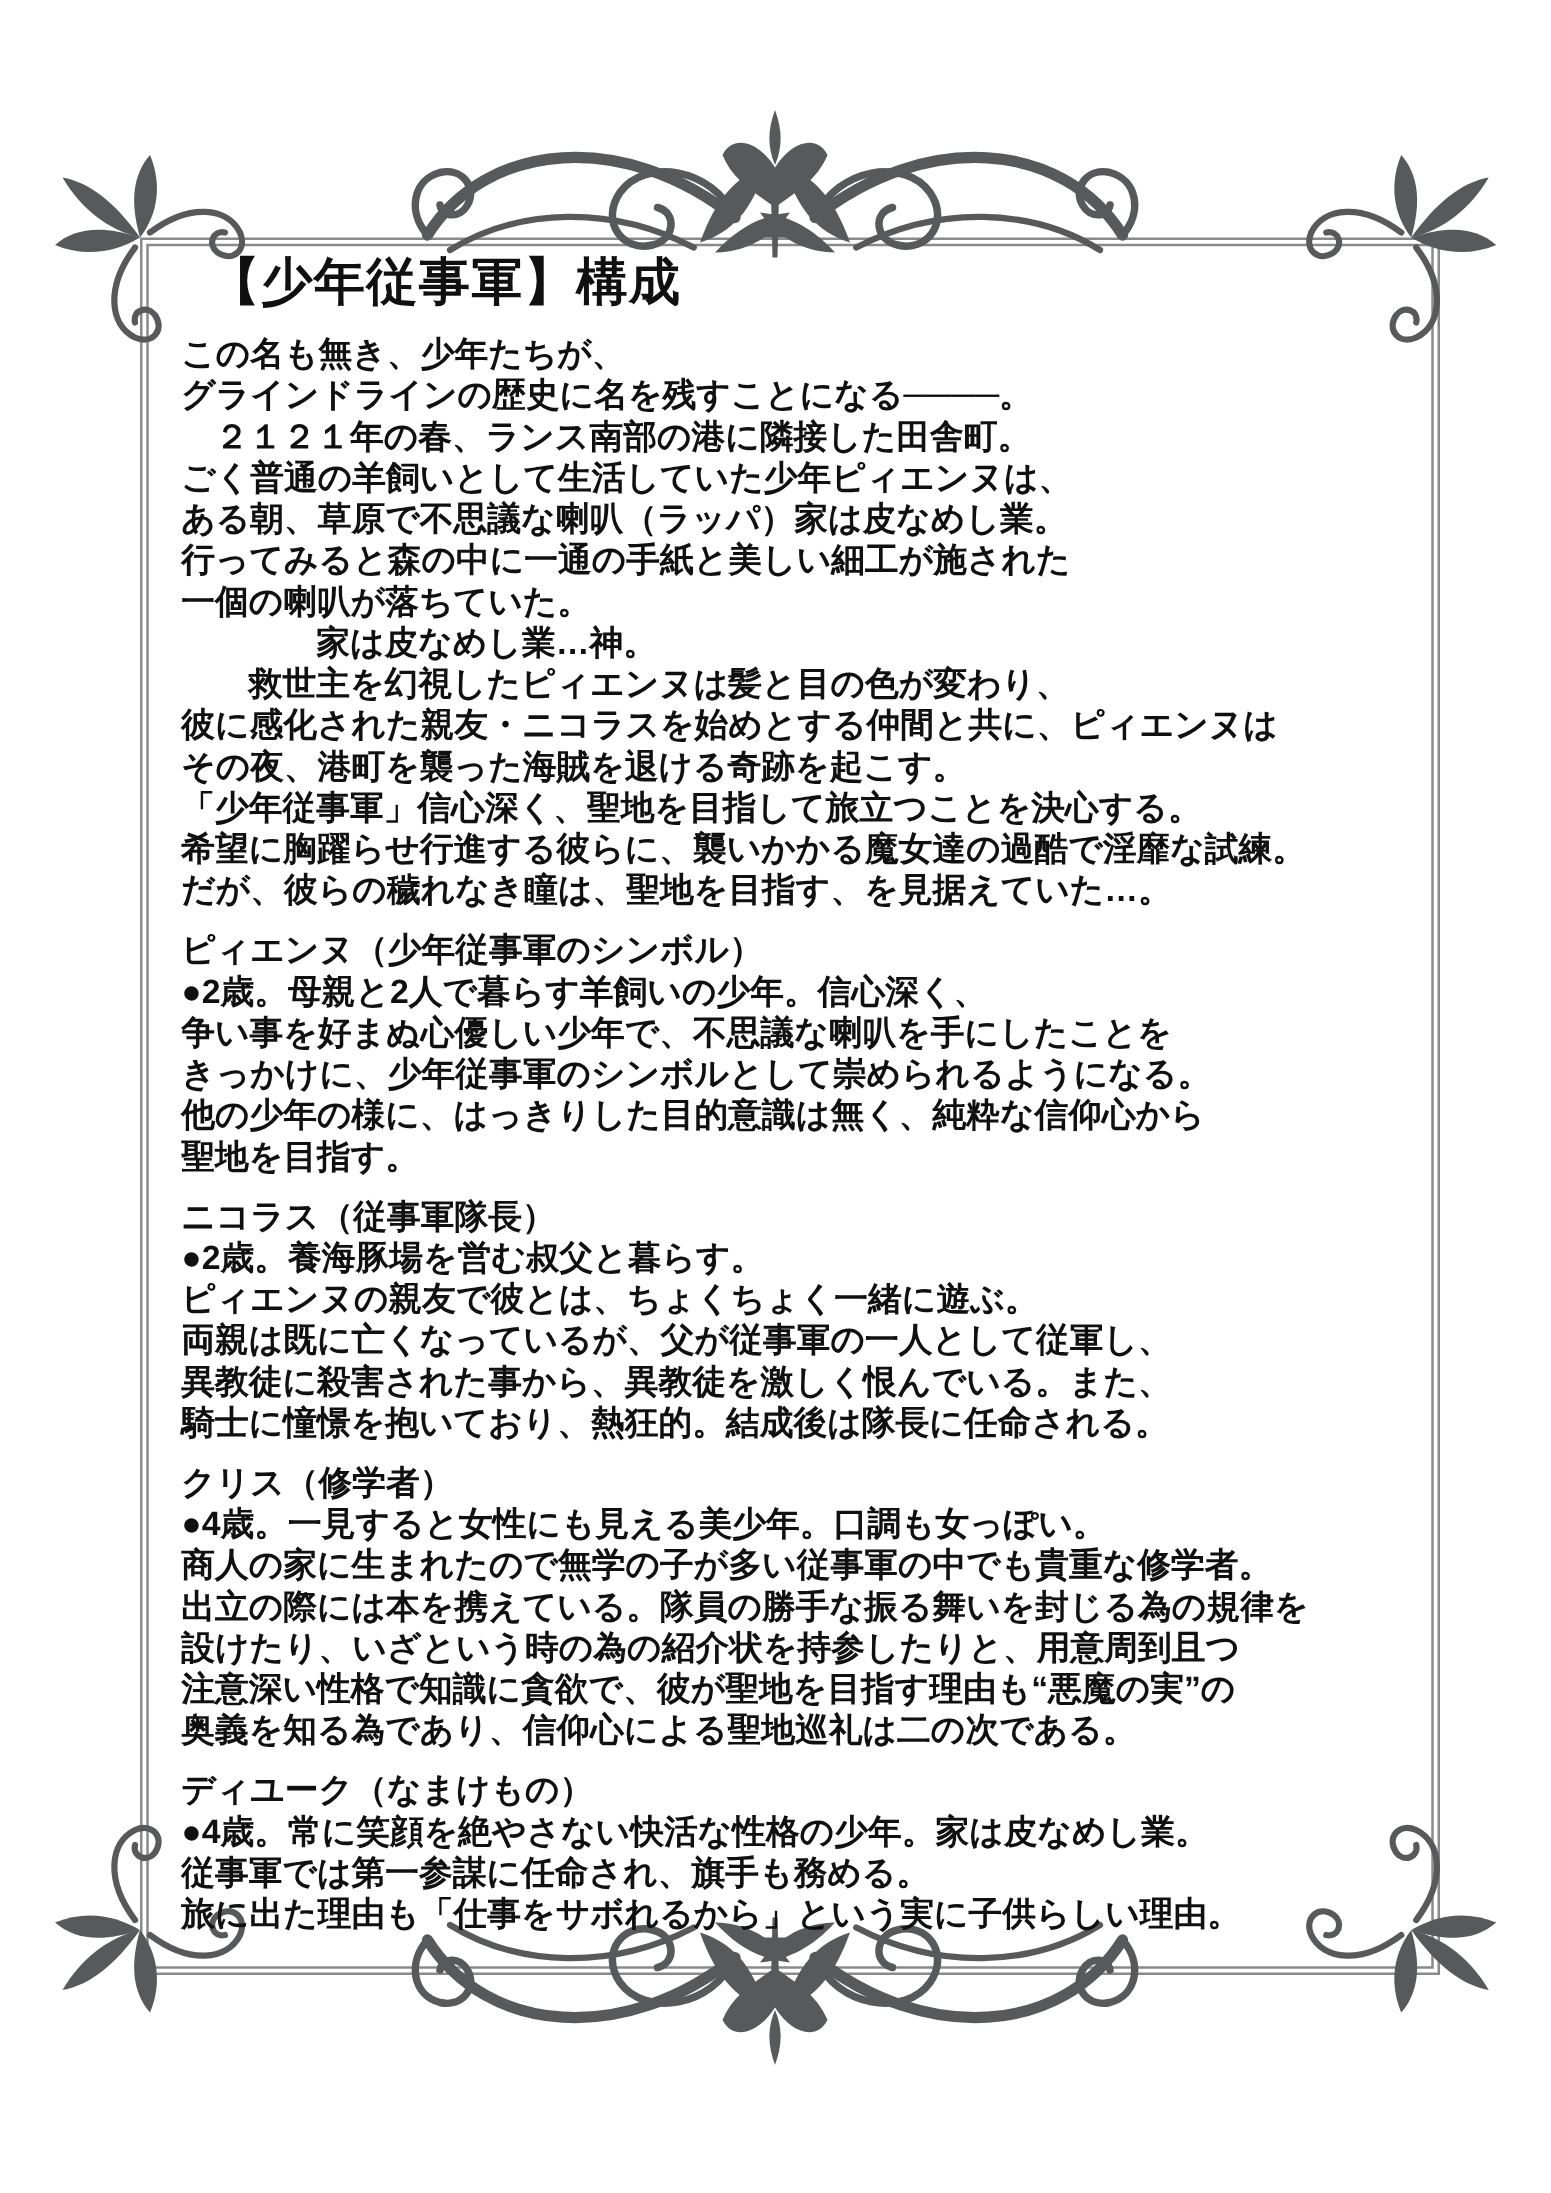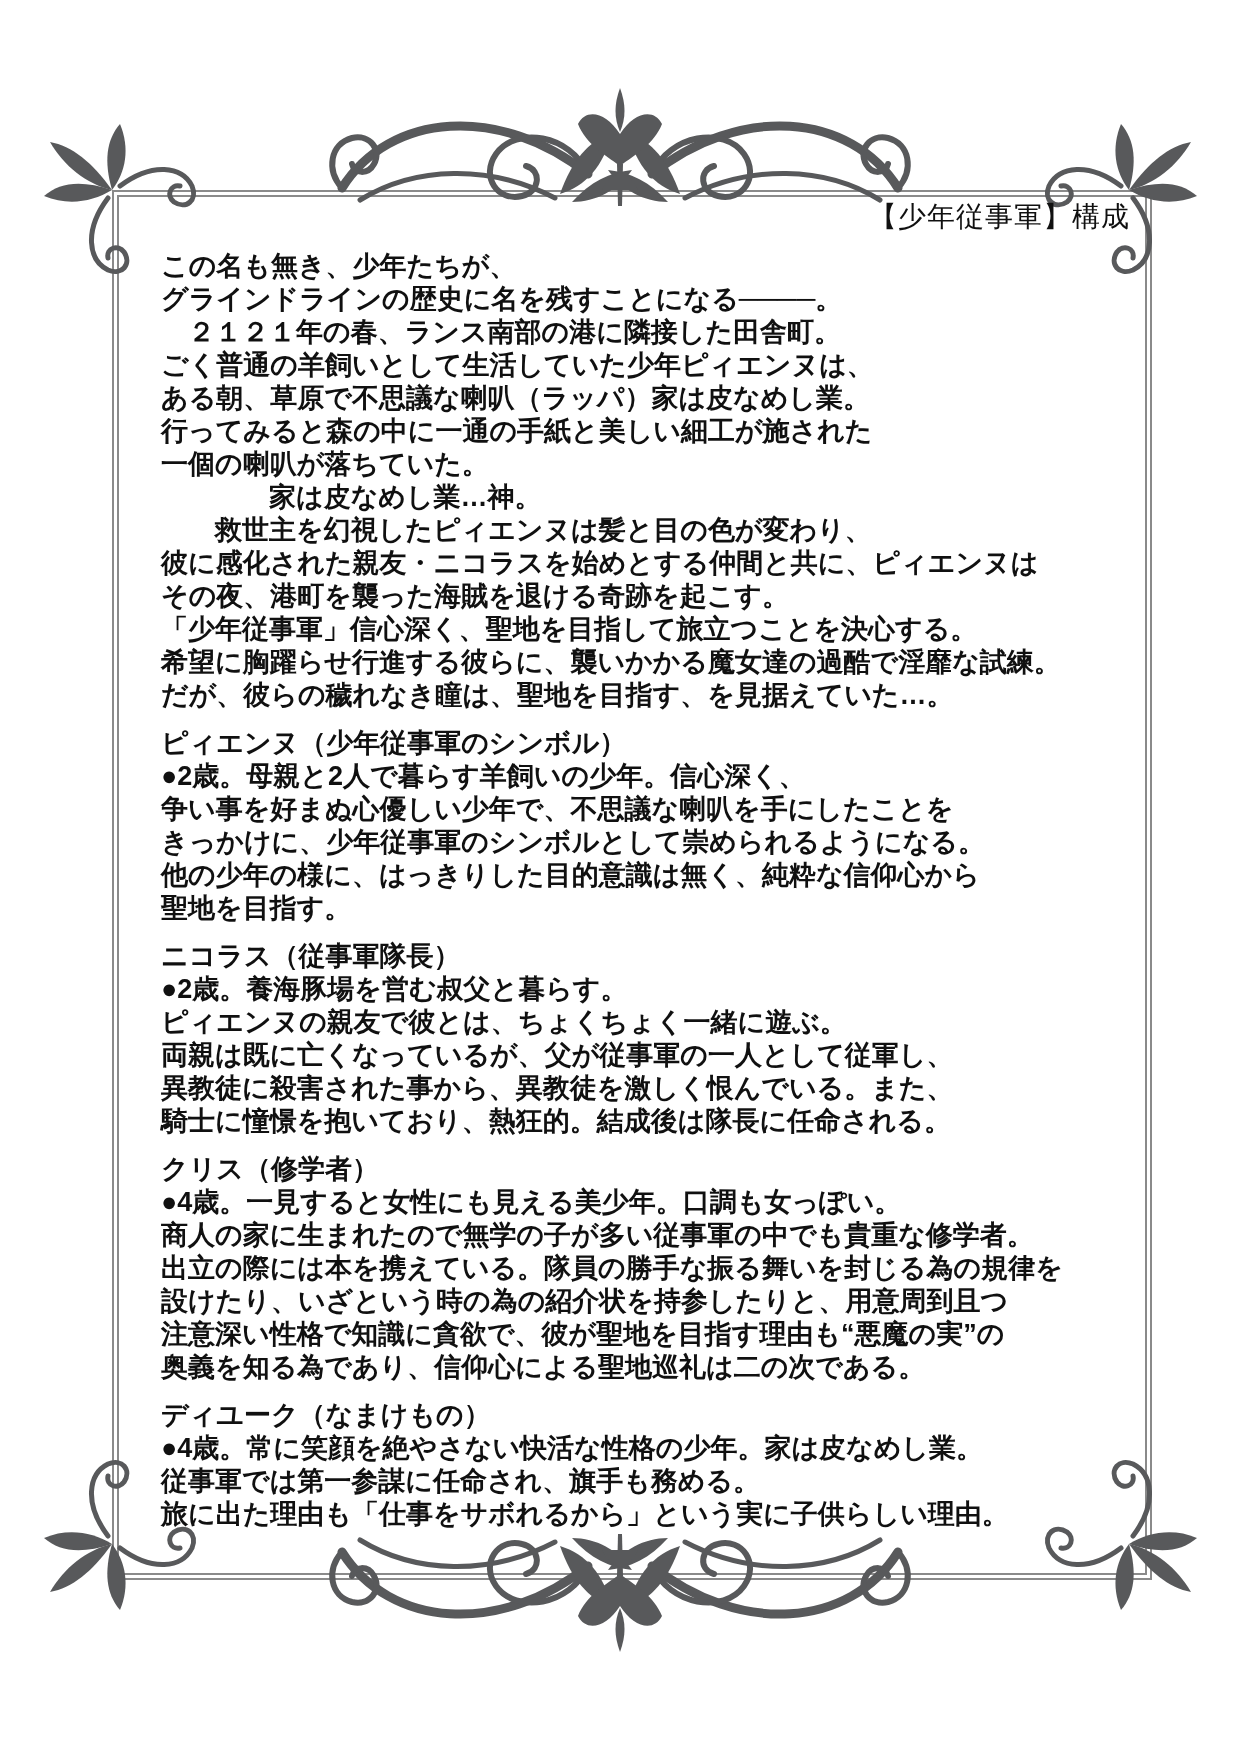--- a/index.html
+++ b/index.html
@@ -15,27 +15,26 @@
     position:absolute;
     left:112px;top:190px;width:1040px;height:1390px;
     box-sizing:border-box;
     border:7px double var(--frame,#8a8a8a);
   }
   .content{
     position:absolute;
     left:145px;top:198px;width:985px;
   }
   .heading{
-    font-size:28px;
-    font-weight:normal;
+    font-size:41px;
+    font-weight:bold;
     margin:0 0 14px 22px;
     letter-spacing:1px;
-    text-align:right;
   }
-  .section{margin:0 0 15px 16px;}
+  .section{margin:0 0 15px 0;}
   .line{
     font-size:27px;
     font-weight:bold;
     line-height:33px;
     white-space:pre;
     letter-spacing:0px;
   }
   .orn{position:absolute;pointer-events:none;}
   .orn-top{left:320px;top:78px;}
   .orn-bottom{left:320px;top:1512px;transform:scaleY(-1);}

